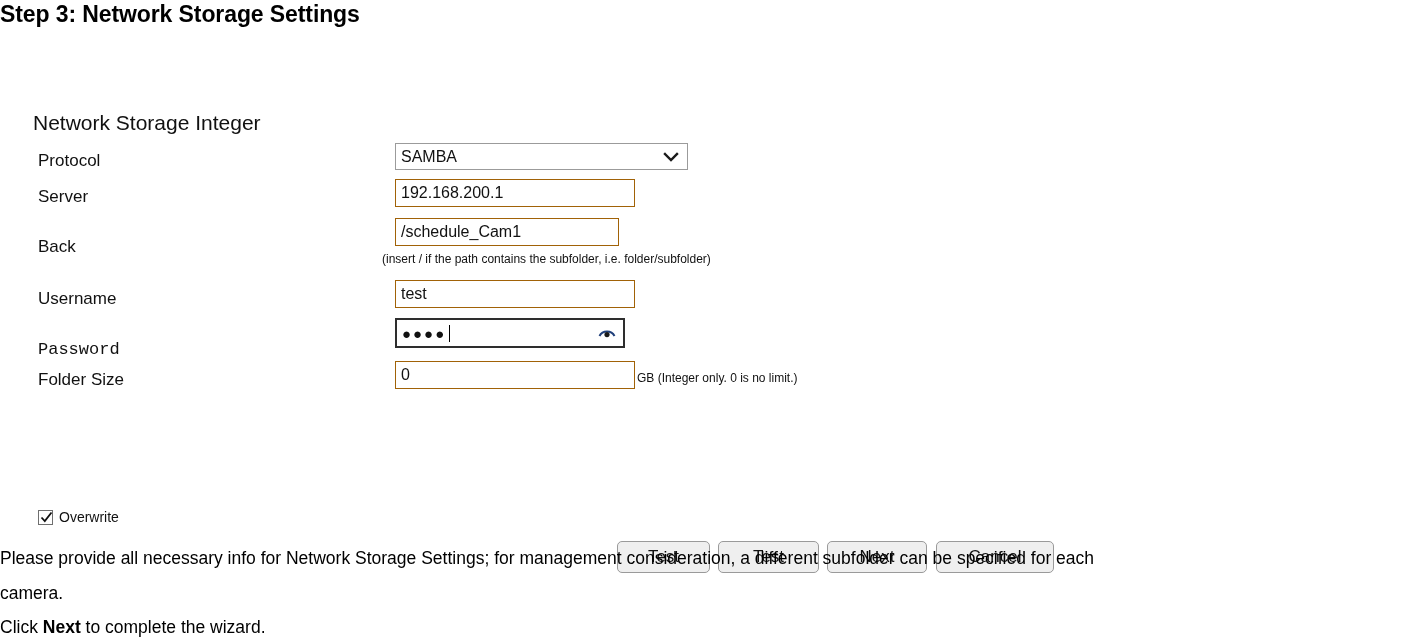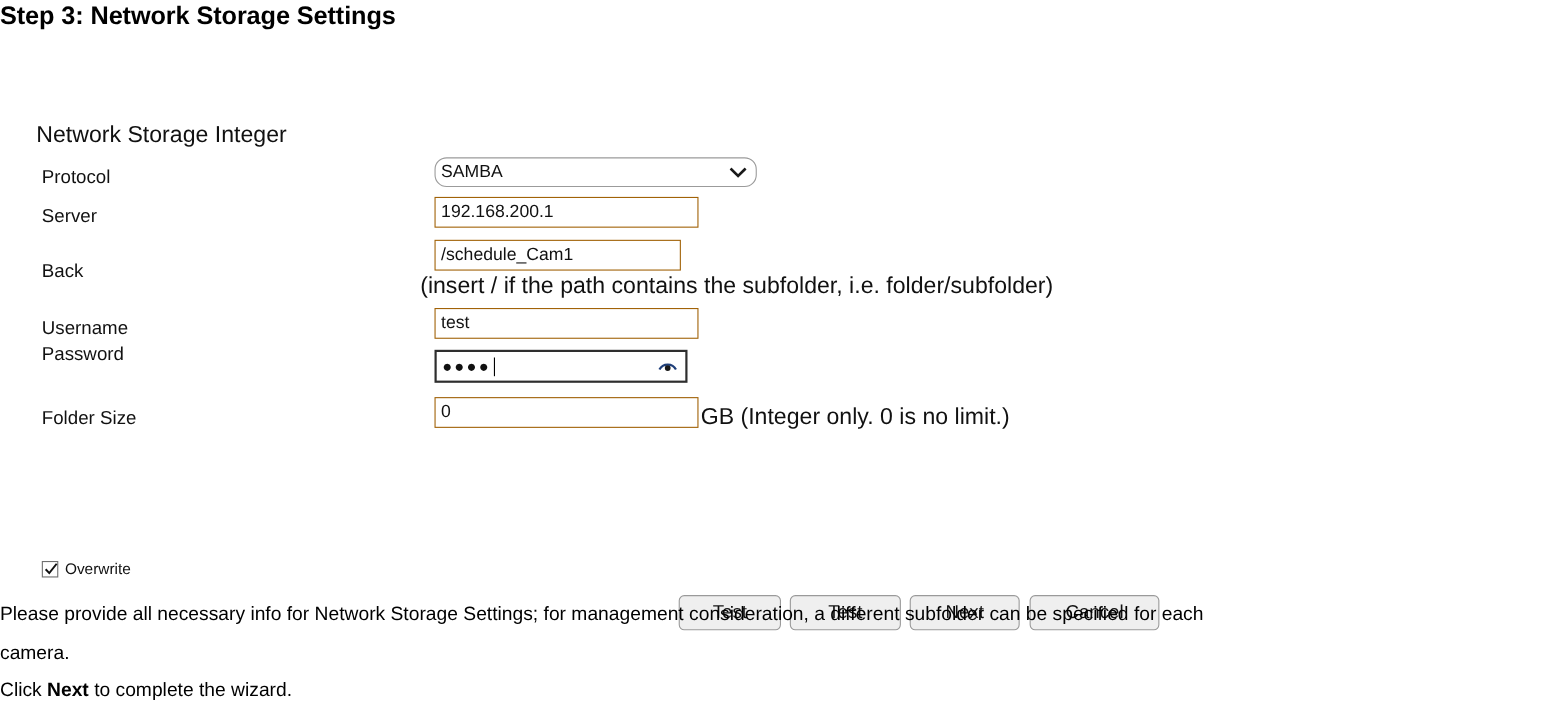--- a/index.html
+++ b/index.html
@@ -116,21 +116,21 @@
   .caret {
     display: inline-block;
     width: 1px;
     height: 17px;
     background: #000;
     margin-left: 3px;
   }
 
   .hint {
     position: absolute;
-    font-size: 21px;
+    font-size: 12px;
     line-height: 19px;
     white-space: nowrap;
     color: #111111;
   }
 
   
   .checkbox-row {
     position: absolute;
     left: 38px;
     top: 404px;
@@ -187,21 +187,21 @@
 </head>
 <body>
 
 <div class="page-heading">Step 3: Network Storage Settings</div>
 
 <div class="panel">
 
   <div class="panel-title">Network Storage Integer</div>
 
   <div class="row-label" style="top:47px;">Protocol</div>
-  <div class="select-box" style="left:395px; top:39px; width:293px; height:27px;border-radius:11px;">
+  <div class="select-box" style="left:395px; top:39px; width:293px; height:27px;">
     <span>SAMBA</span>
     <span class="chev">
       <svg width="16" height="10" viewBox="0 0 16 10">
         <path d="M2 2 L8 8 L14 2" fill="none" stroke="#1a1a1a" stroke-width="2.4" stroke-linecap="square"></path>
       </svg>
     </span>
   </div>
 
   <div class="row-label" style="top:83px;">Server</div>
   <div class="field" style="left:395px; top:75px; width:240px; height:28px;">
@@ -212,21 +212,21 @@
   <div class="field" style="left:395px; top:114px; width:224px; height:28px;">
     <span>/schedule_Cam1</span>
   </div>
   <div class="hint" style="left:382px; top:146px;">(insert / if the path contains the subfolder, i.e. folder/subfolder)</div>
 
   <div class="row-label" style="top:185px;">Username</div>
   <div class="field" style="left:395px; top:176px; width:240px; height:28px;">
     <span>test</span>
   </div>
 
-  <div class="row-label" style="top:208px;">Password</div>
+  <div class="row-label" style="top:236px;font-family:Liberation Mono, monospace;">Password</div>
   <div class="field focused" style="left:395px; top:214px; width:230px; height:30px;">
     <span class="dots">●●●●</span>
     <span class="caret"></span>
     <span class="eye">
       <svg width="20" height="16" viewBox="0 0 20 16">
         <path d="M2.5 11 C5.5 5, 14.5 5, 17.5 11" fill="none" stroke="#1f3f7a" stroke-width="2"></path>
         <circle cx="10" cy="9.6" r="2.6" fill="#1a1a1a"></circle>
       </svg>
     </span>
   </div>

